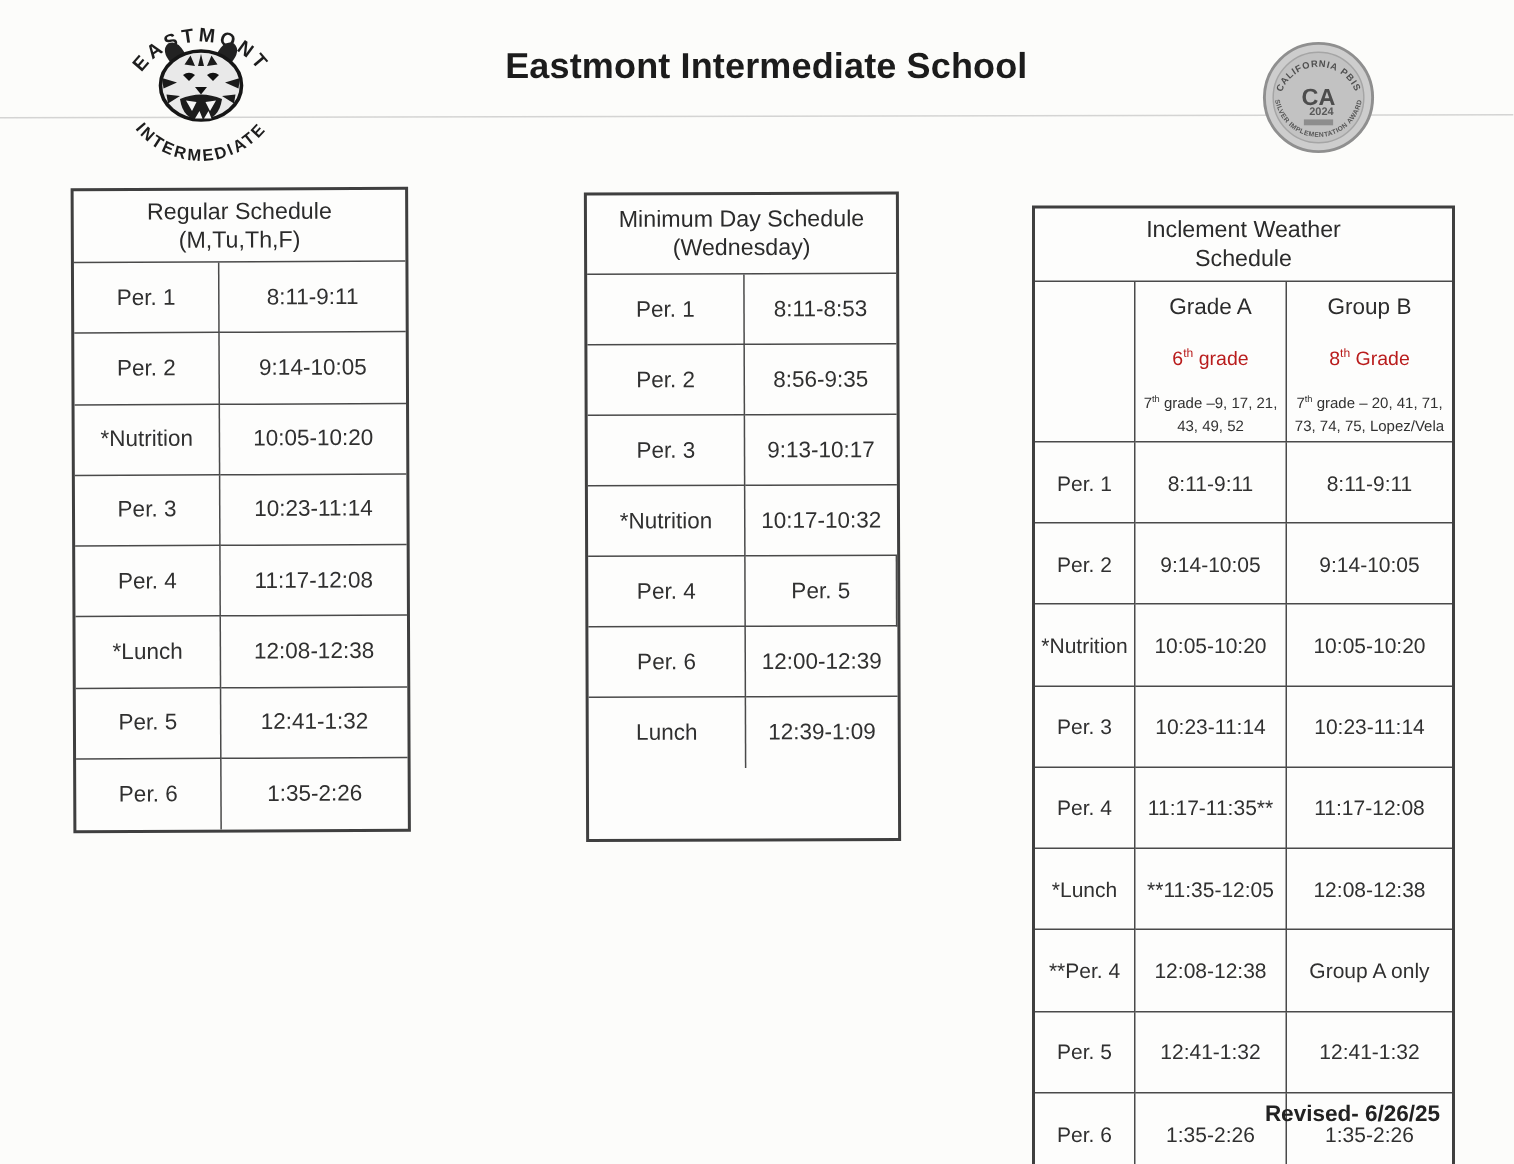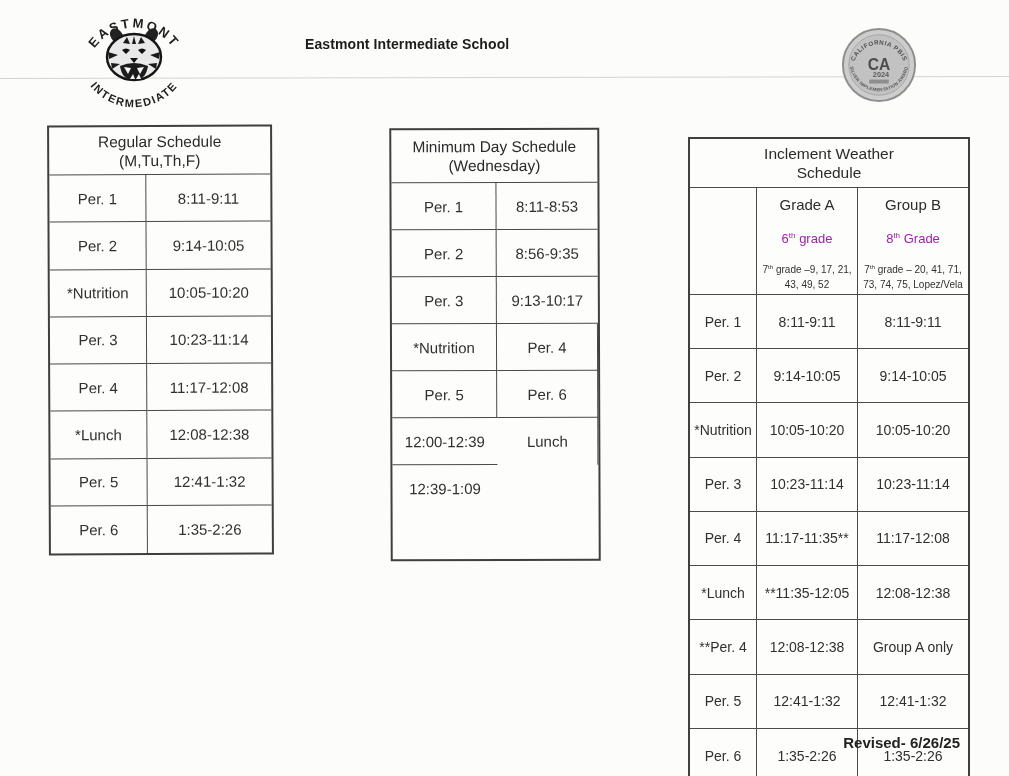--- a/index.html
+++ b/index.html
@@ -9,22 +9,22 @@
     font-family:"Liberation Sans","DejaVu Sans",sans-serif;
     color:#2e2e2e;
   }
   .page{position:absolute;inset:0;}
 
   
   .scanline{position:absolute;left:0;top:77px;width:1009px;height:1px;
     background:rgba(165,165,165,.45);transform:rotate(-0.12deg);}
 
   
-  .doc-title{position:absolute;left:305px;top:33px;width:380px;text-align:left;
-    font-weight:700;font-size:14px;line-height:23px;color:#1c1c1c;
+  .doc-title{position:absolute;left:305px;top:33px;width:380px;text-align:right;
+    font-weight:700;font-size:24px;line-height:23px;color:#1c1c1c;
     letter-spacing:.1px;}
 
   
   .revised{position:absolute;left:810px;top:734px;width:150px;text-align:right;
     font-weight:700;font-size:15px;color:#222;}
 
   
   .tiger{position:absolute;left:70px;top:10px;width:128px;height:100px;}
   .seal{position:absolute;left:840px;top:26px;width:78px;height:78px;}
 
@@ -46,21 +46,21 @@
   #t2{left:390px;top:128px;width:210px;height:433px;
       grid-template-columns:105px 1fr;grid-template-rows:53px repeat(8,1fr);
       transform:rotate(-0.2deg);}
   #t3{left:688px;top:137px;width:282px;height:648px;
       grid-template-columns:67px 101px 1fr;grid-template-rows:49px 107px repeat(9,1fr);}
   #t3 .c{font-size:14px;}
   #t3 .th{font-size:15.5px;}
 
   .ghead{flex-direction:column;justify-content:space-between;padding-top:8px;gap:5px;}
   .gtitle{font-size:15px;color:#2c2c2c;}
-  .gsub1{font-size:13px;color:#a21caf;}
+  .gsub1{font-size:13px;color:#b91c1c;}
   .gsub2{font-size:10px;line-height:14.5px;color:#313131;padding:0 2px;}
   sup{font-size:.62em;vertical-align:super;line-height:0;}
 </style>
 </head>
 <body>
 
 <div class="page">
 
   <div class="scanline"></div>
 
@@ -141,20 +141,21 @@
       <div>Minimum Day Schedule</div>
       <div>(Wednesday)</div>
     </div>
     <div class="c rb">Per. 1</div>
     <div class="c">8:11-8:53</div>
     <div class="c rb">Per. 2</div>
     <div class="c">8:56-9:35</div>
     <div class="c rb">Per. 3</div>
     <div class="c">9:13-10:17</div>
     <div class="c rb">*Nutrition</div>
+    <div class="c">10:17-10:32</div>
     <div class="c rb">Per. 4</div>
     <div class="c rb">Per. 5</div>
     <div class="c rb">Per. 6</div>
     <div class="c">12:00-12:39</div>
     <div class="c rb nb">Lunch</div>
     <div class="c nb">12:39-1:09</div>
   </div>
 
   <div class="tbl" id="t3">
     <div class="th">

